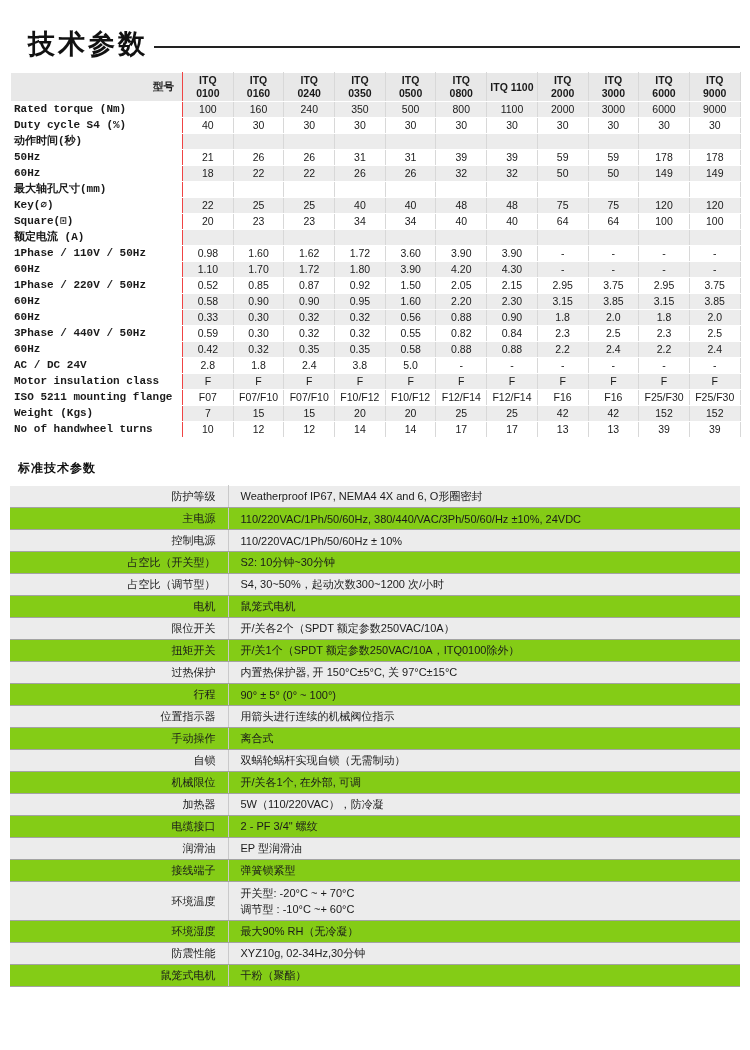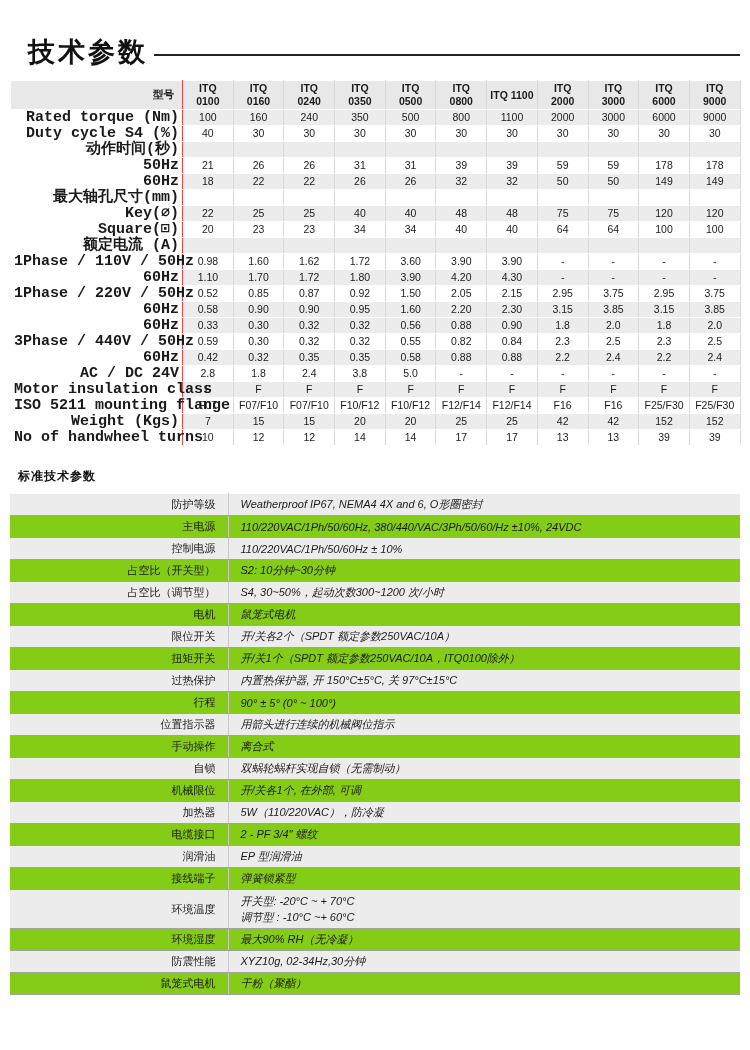--- a/index.html
+++ b/index.html
@@ -12,21 +12,21 @@
     background: #ffffff;
     font-family: "Liberation Sans", sans-serif;
     color: #1a1a1a;
     overflow: hidden;
   }
   .page {
     position: relative;
     width: 750px;
     height: 966px;
     box-sizing: border-box;
-    padding: 16px 10px;
+    padding: 8px 10px;
   }
 
   
   .title-row {
     display: flex;
     align-items: center;
     padding: 18px 0 10px 18px;
   }
   .title-main {
     font-size: 27px;
@@ -67,25 +67,24 @@
     text-align: center;
     font-size: 10.5px;
     height: 20px;
     border-bottom: 1px solid #bdbdbd;
   }
   .hdr-row td.lbl-cell {
     text-align: right;
     padding-right: 8px;
   }
   .lbl-cell {
-    text-align: right;
     padding-right: 8px;
     font-weight: bold;
     white-space: nowrap;
-    font-size: 15px;
+    font-size: 11px;
   }
   .dat-cell {
     text-align: center;
   }
   tr.shade td { background: #ececec; }
   tr.plain td { background: #ffffff; }
   tr.shade td.lbl-cell, tr.plain td.lbl-cell { background: inherit; }
 
   
   table.spec td.dat-cell {
@@ -128,21 +127,20 @@
   table.std td.k {
     text-align: right;
     padding-right: 12px;
     font-weight: normal;
     white-space: nowrap;
     border-right: 1px solid #c9c9c9;
   }
   table.std td.v {
     text-align: left;
     padding-left: 12px;
-    font-style: italic;
   }
   table.std tr.shade td { background: #ececec; }
   table.std tr.plain td { background: #84cc16; }
   .sub { display:block; }
 
   .two-line { line-height: 16px; }
 </style>
 </head>
 <body>
 

